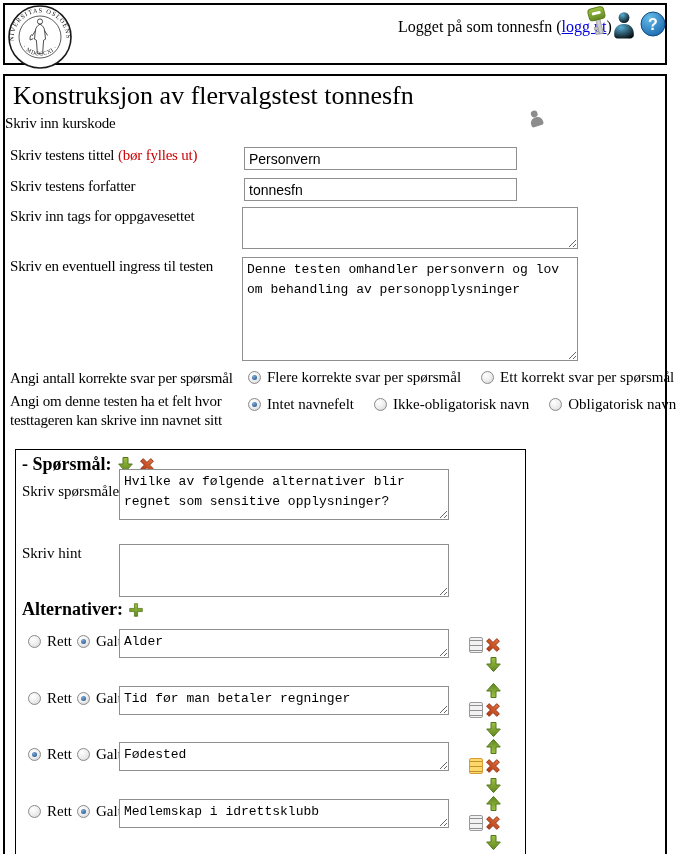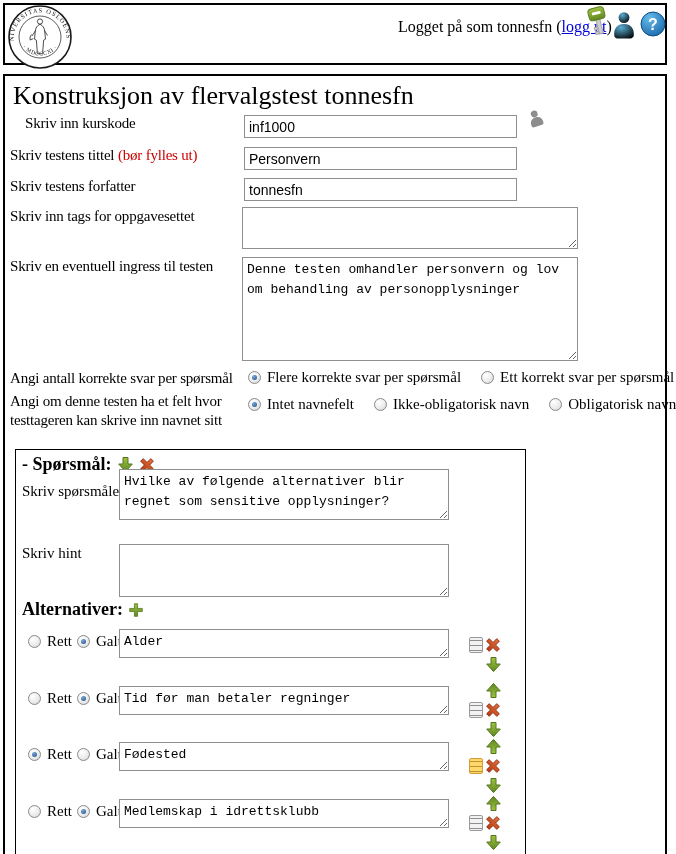--- a/index.html
+++ b/index.html
@@ -137,22 +137,21 @@
   <svg width="26" height="26" viewBox="0 0 26 26">
     <circle cx="13" cy="13" r="12" fill="url(#gHelp)" stroke="#0d4c86" stroke-width="1"></circle>
     <text x="13" y="19" text-anchor="middle" font-family="Liberation Sans, sans-serif" font-size="16" font-weight="bold" fill="#fff">?</text>
   </svg>
 </div>
 
 <div class="abs main-box">
 
   <h1 class="abs page-title">Konstruksjon av flervalgstest tonnesfn</h1>
 
-  <span class="abs lbl nowrap" style="left:20px; top:39px;">Skriv inn kurskode</span>
-  <input class="inp" style="top: 39px;" value="inf1000">
+  <span class="abs lbl nowrap" style="left:0; top:39px;">Skriv inn kurskode</span>
   <span class="abs" style="left:521px; top:33px;">
     <svg width="19" height="19" viewBox="0 0 19 19">
       <g transform="rotate(-18 9 9)" fill="#8d8d8d">
         <circle cx="9.5" cy="5" r="3.4"></circle>
         <path d="M9.5 8.6 c-4.4 0 -6.2 3 -6.2 6 v1 c0 1.1 0.9 2 2.1 2 h8.2 c1.2 0 2.1 -0.9 2.1 -2 v-1 c0 -3 -1.8 -6 -6.2 -6 z"></path>
       </g>
     </svg>
   </span>
 
   <span class="abs lbl nowrap" style="left:5px; top:71px;"><span>Skriv testens tittel </span><span class="red-note">(bør fylles ut)</span></span>

